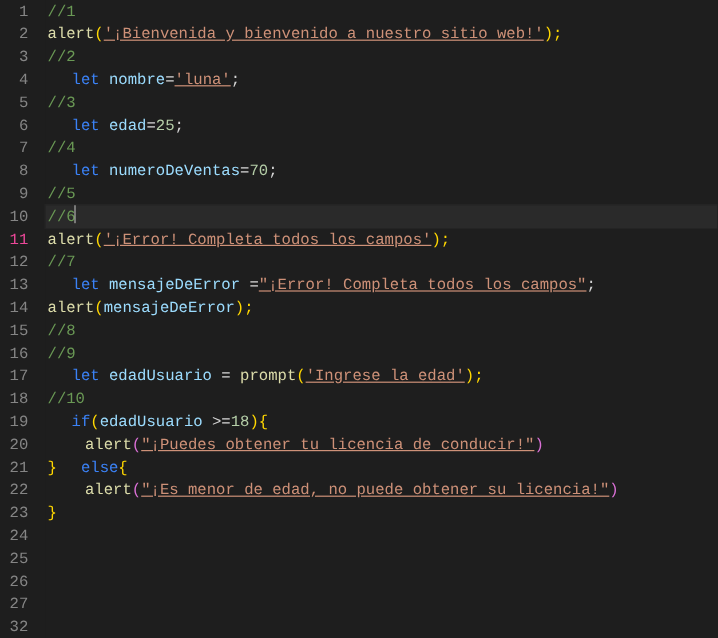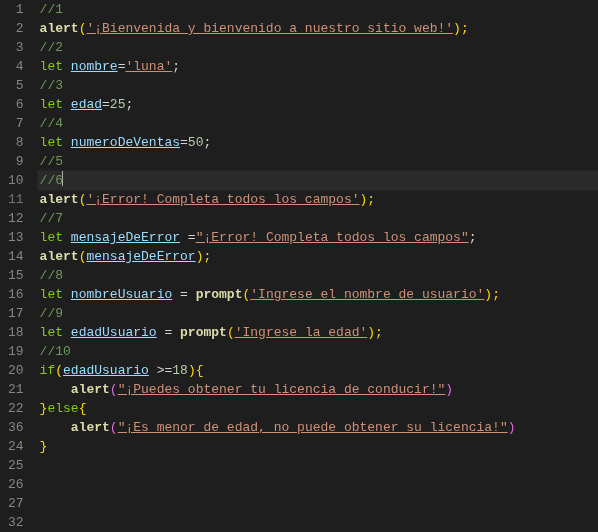--- a/index.html
+++ b/index.html
@@ -21,21 +21,21 @@
     color: #858585;
     text-align: right;
     padding: 0 14px 0 8px;
     user-select: none;
     flex: 0 0 auto;
   }
   .gutter .ln {
     height: 19px;
   }
   .gutter .ln.active {
-    color: #737373;
+    color: #ec4899;
   }
   .code {
     flex: 1 1 auto;
     color: #d4d4d4;
     position: relative;
   }
   .line {
     height: 19px;
     white-space: pre;
     padding-left: 2px;
@@ -46,23 +46,23 @@
   }
   .cursor {
     display: inline-block;
     width: 1px;
     height: 15px;
     background: #aeafad;
     vertical-align: -2px;
     margin-left: -1px;
   }
   .cm { color: #6a9955; }
-  .fn { color: #dcdcaa; font-weight: bold; }
-  .kw { color: #84cc16; }
-  .vr { color: #9cdcfe; text-decoration: underline; }
+  .fn { color: #dcdcaa; }
+  .kw { color: #3b82f6; margin-left: 20px; }
+  .vr { color: #9cdcfe; }
   .st { color: #ce9178; text-decoration: underline; }
   .nm { color: #b5cea8; }
   .pn { color: #d4d4d4; }
   .br { color: #ffd700; }
   .br2 { color: #da70d6; }
 </style>
 </head>
 <body>
 
 <div class="editor">
@@ -82,45 +82,44 @@
     <div class="ln">13</div>
     <div class="ln">14</div>
     <div class="ln">15</div>
     <div class="ln">16</div>
     <div class="ln">17</div>
     <div class="ln">18</div>
     <div class="ln">19</div>
     <div class="ln">20</div>
     <div class="ln">21</div>
     <div class="ln">22</div>
-    <div class="ln">36</div>
+    <div class="ln">23</div>
     <div class="ln">24</div>
     <div class="ln">25</div>
     <div class="ln">26</div>
     <div class="ln">27</div>
     <div class="ln">32</div>
   </div>
 
   <div class="code">
     <div class="line"><span class="cm">//1</span></div>
     <div class="line"><span class="fn">alert</span><span class="br">(</span><span class="st">'¡Bienvenida y bienvenido a nuestro sitio web!'</span><span class="br">);</span></div>
     <div class="line"><span class="cm">//2</span></div>
     <div class="line"><span class="kw">let</span> <span class="vr">nombre</span><span class="pn">=</span><span class="st">'luna'</span><span class="pn">;</span></div>
     <div class="line"><span class="cm">//3</span></div>
     <div class="line"><span class="kw">let</span> <span class="vr">edad</span><span class="pn">=</span><span class="nm">25</span><span class="pn">;</span></div>
     <div class="line"><span class="cm">//4</span></div>
-    <div class="line"><span class="kw">let</span> <span class="vr">numeroDeVentas</span><span class="pn">=</span><span class="nm">50</span><span class="pn">;</span></div>
+    <div class="line"><span class="kw">let</span> <span class="vr">numeroDeVentas</span><span class="pn">=</span><span class="nm">70</span><span class="pn">;</span></div>
     <div class="line"><span class="cm">//5</span></div>
     <div class="line active"><span class="cm">//6</span><span class="cursor"></span></div>
     <div class="line"><span class="fn">alert</span><span class="br">(</span><span class="st">'¡Error! Completa todos los campos'</span><span class="br">);</span></div>
     <div class="line"><span class="cm">//7</span></div>
     <div class="line"><span class="kw">let</span> <span class="vr">mensajeDeError</span><span> </span><span class="pn">=</span><span class="st">"¡Error! Completa todos los campos"</span><span class="pn">;</span></div>
     <div class="line"><span class="fn">alert</span><span class="br">(</span><span class="vr">mensajeDeError</span><span class="br">);</span></div>
     <div class="line"><span class="cm">//8</span></div>
-    <div class="line"><span class="kw">let</span> <span class="vr">nombreUsuario</span><span class="pn"> = </span><span class="fn">prompt</span><span class="br">(</span><span class="st">'Ingrese el nombre de usuario'</span><span class="br">);</span></div>
     <div class="line"><span class="cm">//9</span></div>
     <div class="line"><span class="kw">let</span> <span class="vr">edadUsuario</span><span class="pn"> = </span><span class="fn">prompt</span><span class="br">(</span><span class="st">'Ingrese la edad'</span><span class="br">);</span></div>
     <div class="line"><span class="cm">//10</span></div>
     <div class="line"><span class="kw">if</span><span class="br">(</span><span class="vr">edadUsuario</span><span class="pn"> &gt;=</span><span class="nm">18</span><span class="br">)</span><span class="br">{</span></div>
     <div class="line">    <span class="fn">alert</span><span class="br2">(</span><span class="st">"¡Puedes obtener tu licencia de conducir!"</span><span class="br2">)</span></div>
     <div class="line"><span class="br">}</span><span class="kw">else</span><span class="br">{</span></div>
     <div class="line">    <span class="fn">alert</span><span class="br2">(</span><span class="st">"¡Es menor de edad, no puede obtener su licencia!"</span><span class="br2">)</span></div>
     <div class="line"><span class="br">}</span></div>
     <div class="line"></div>
     <div class="line"></div>

